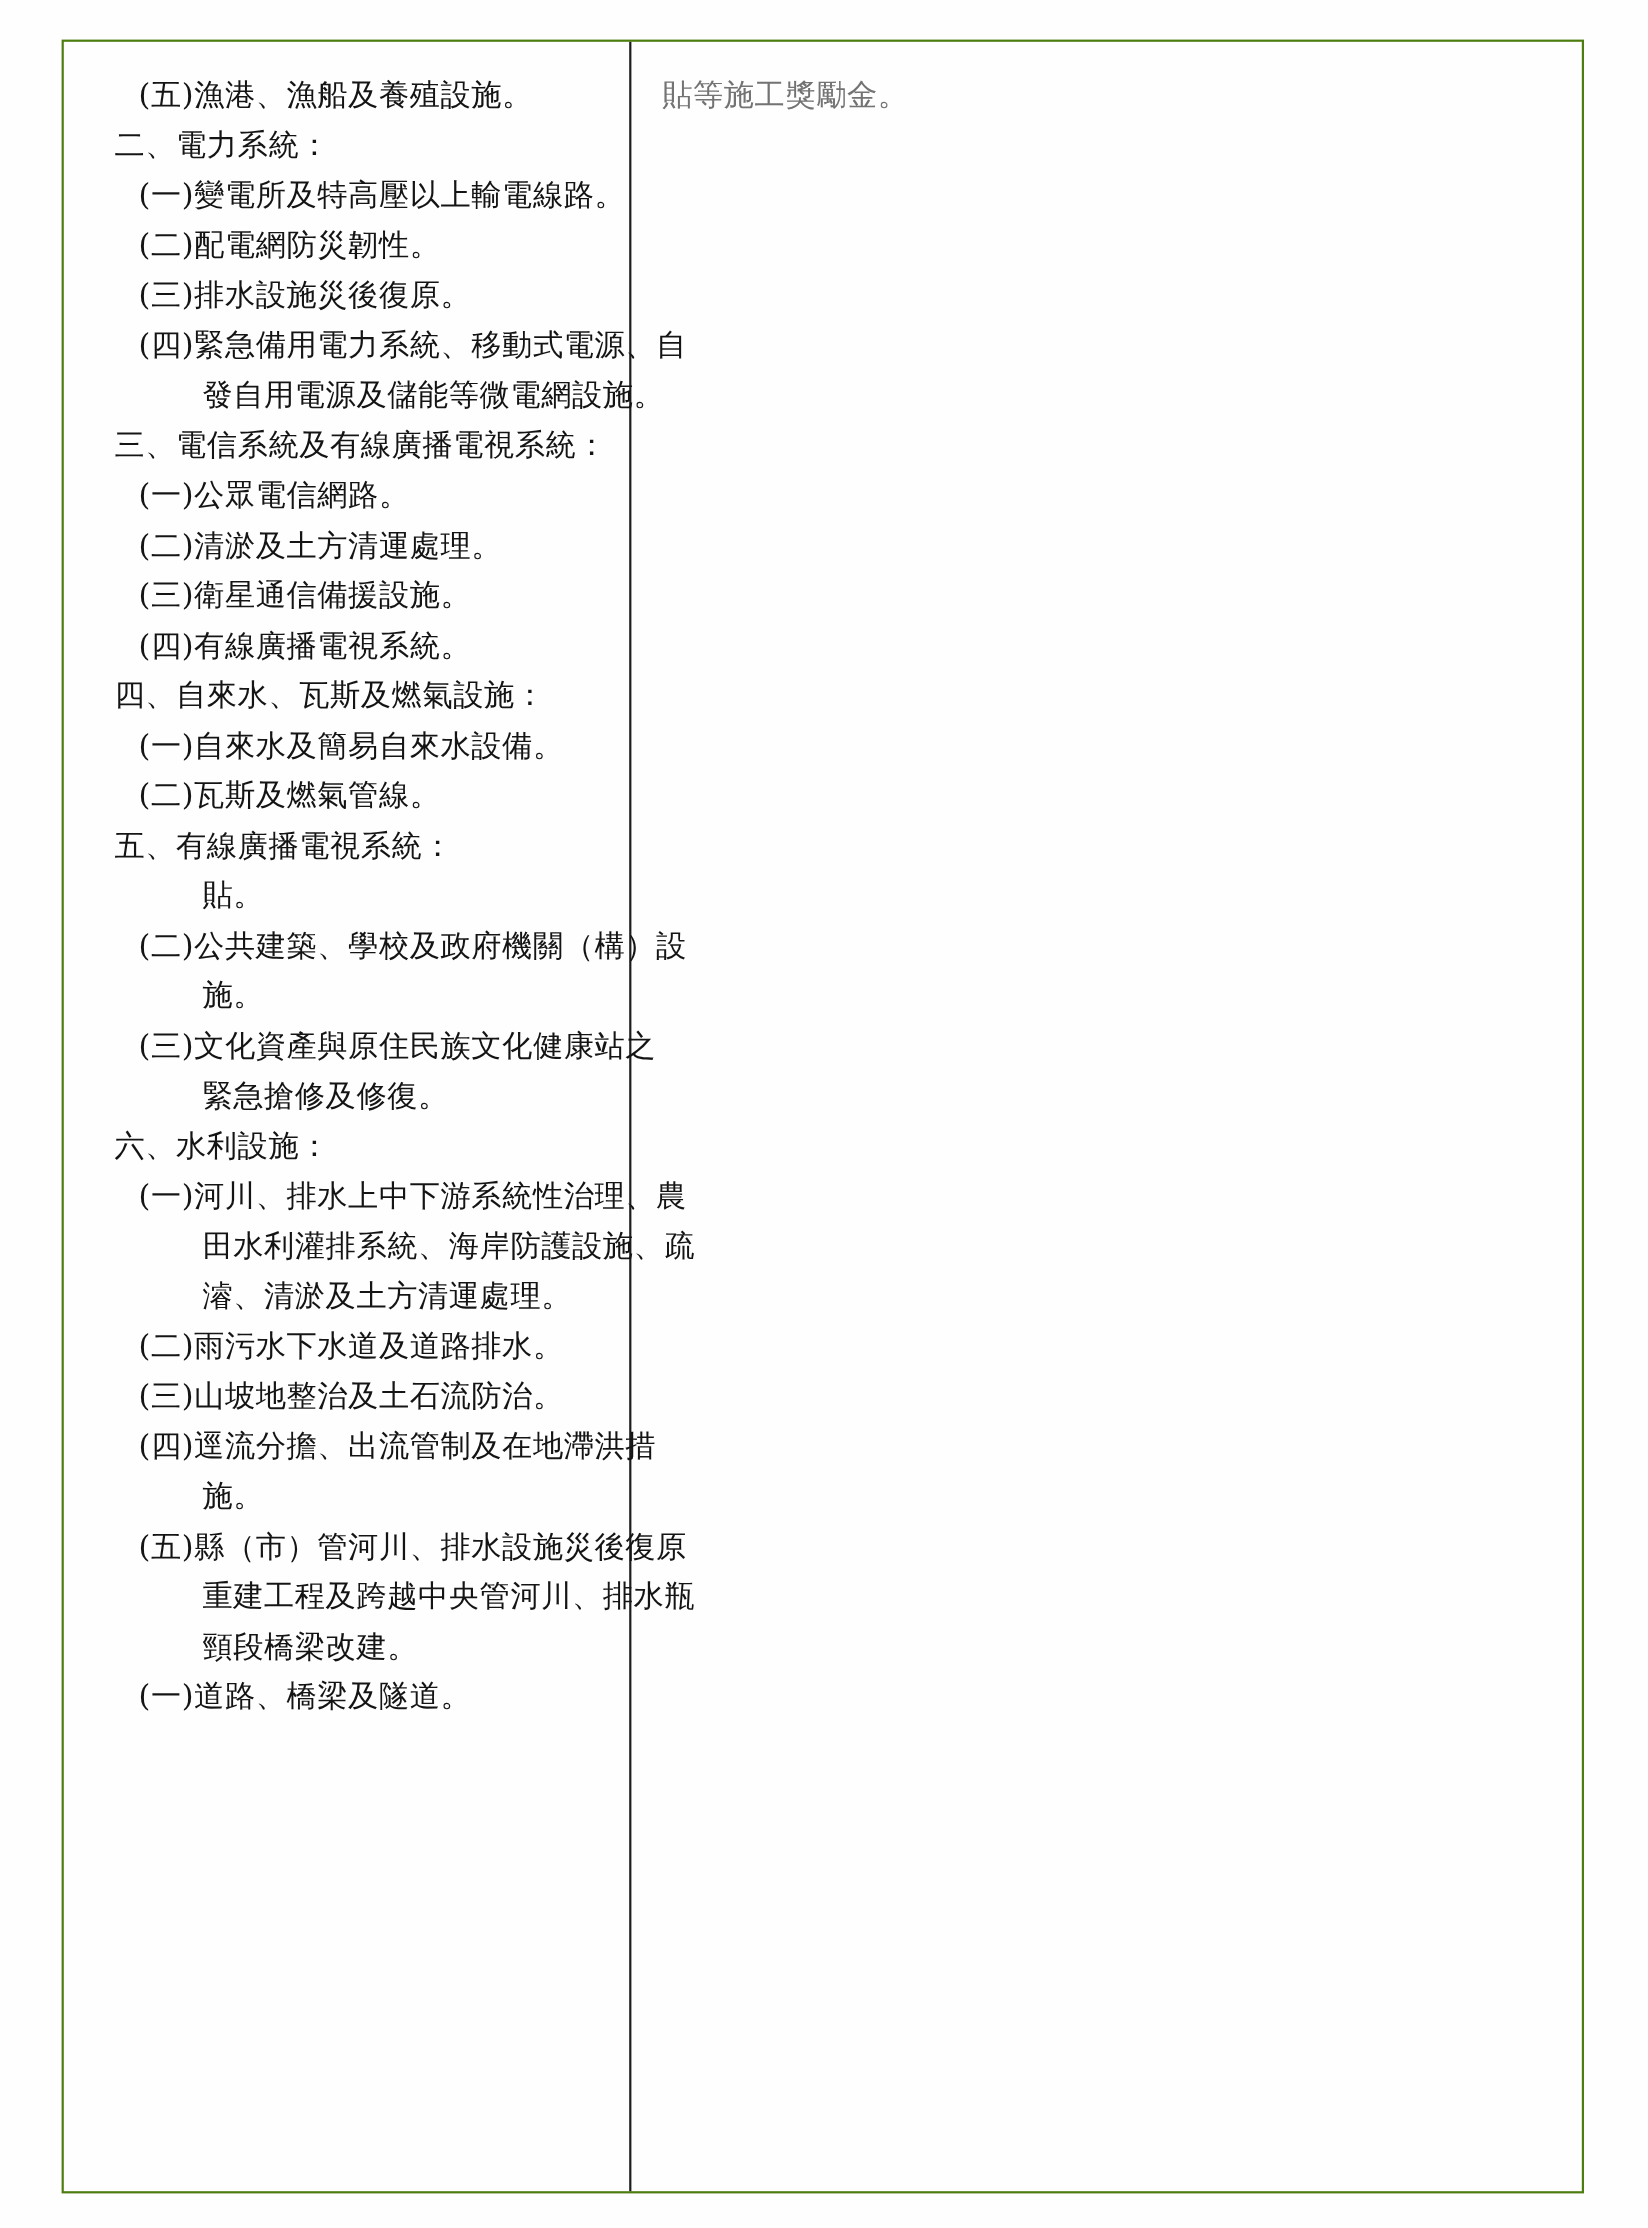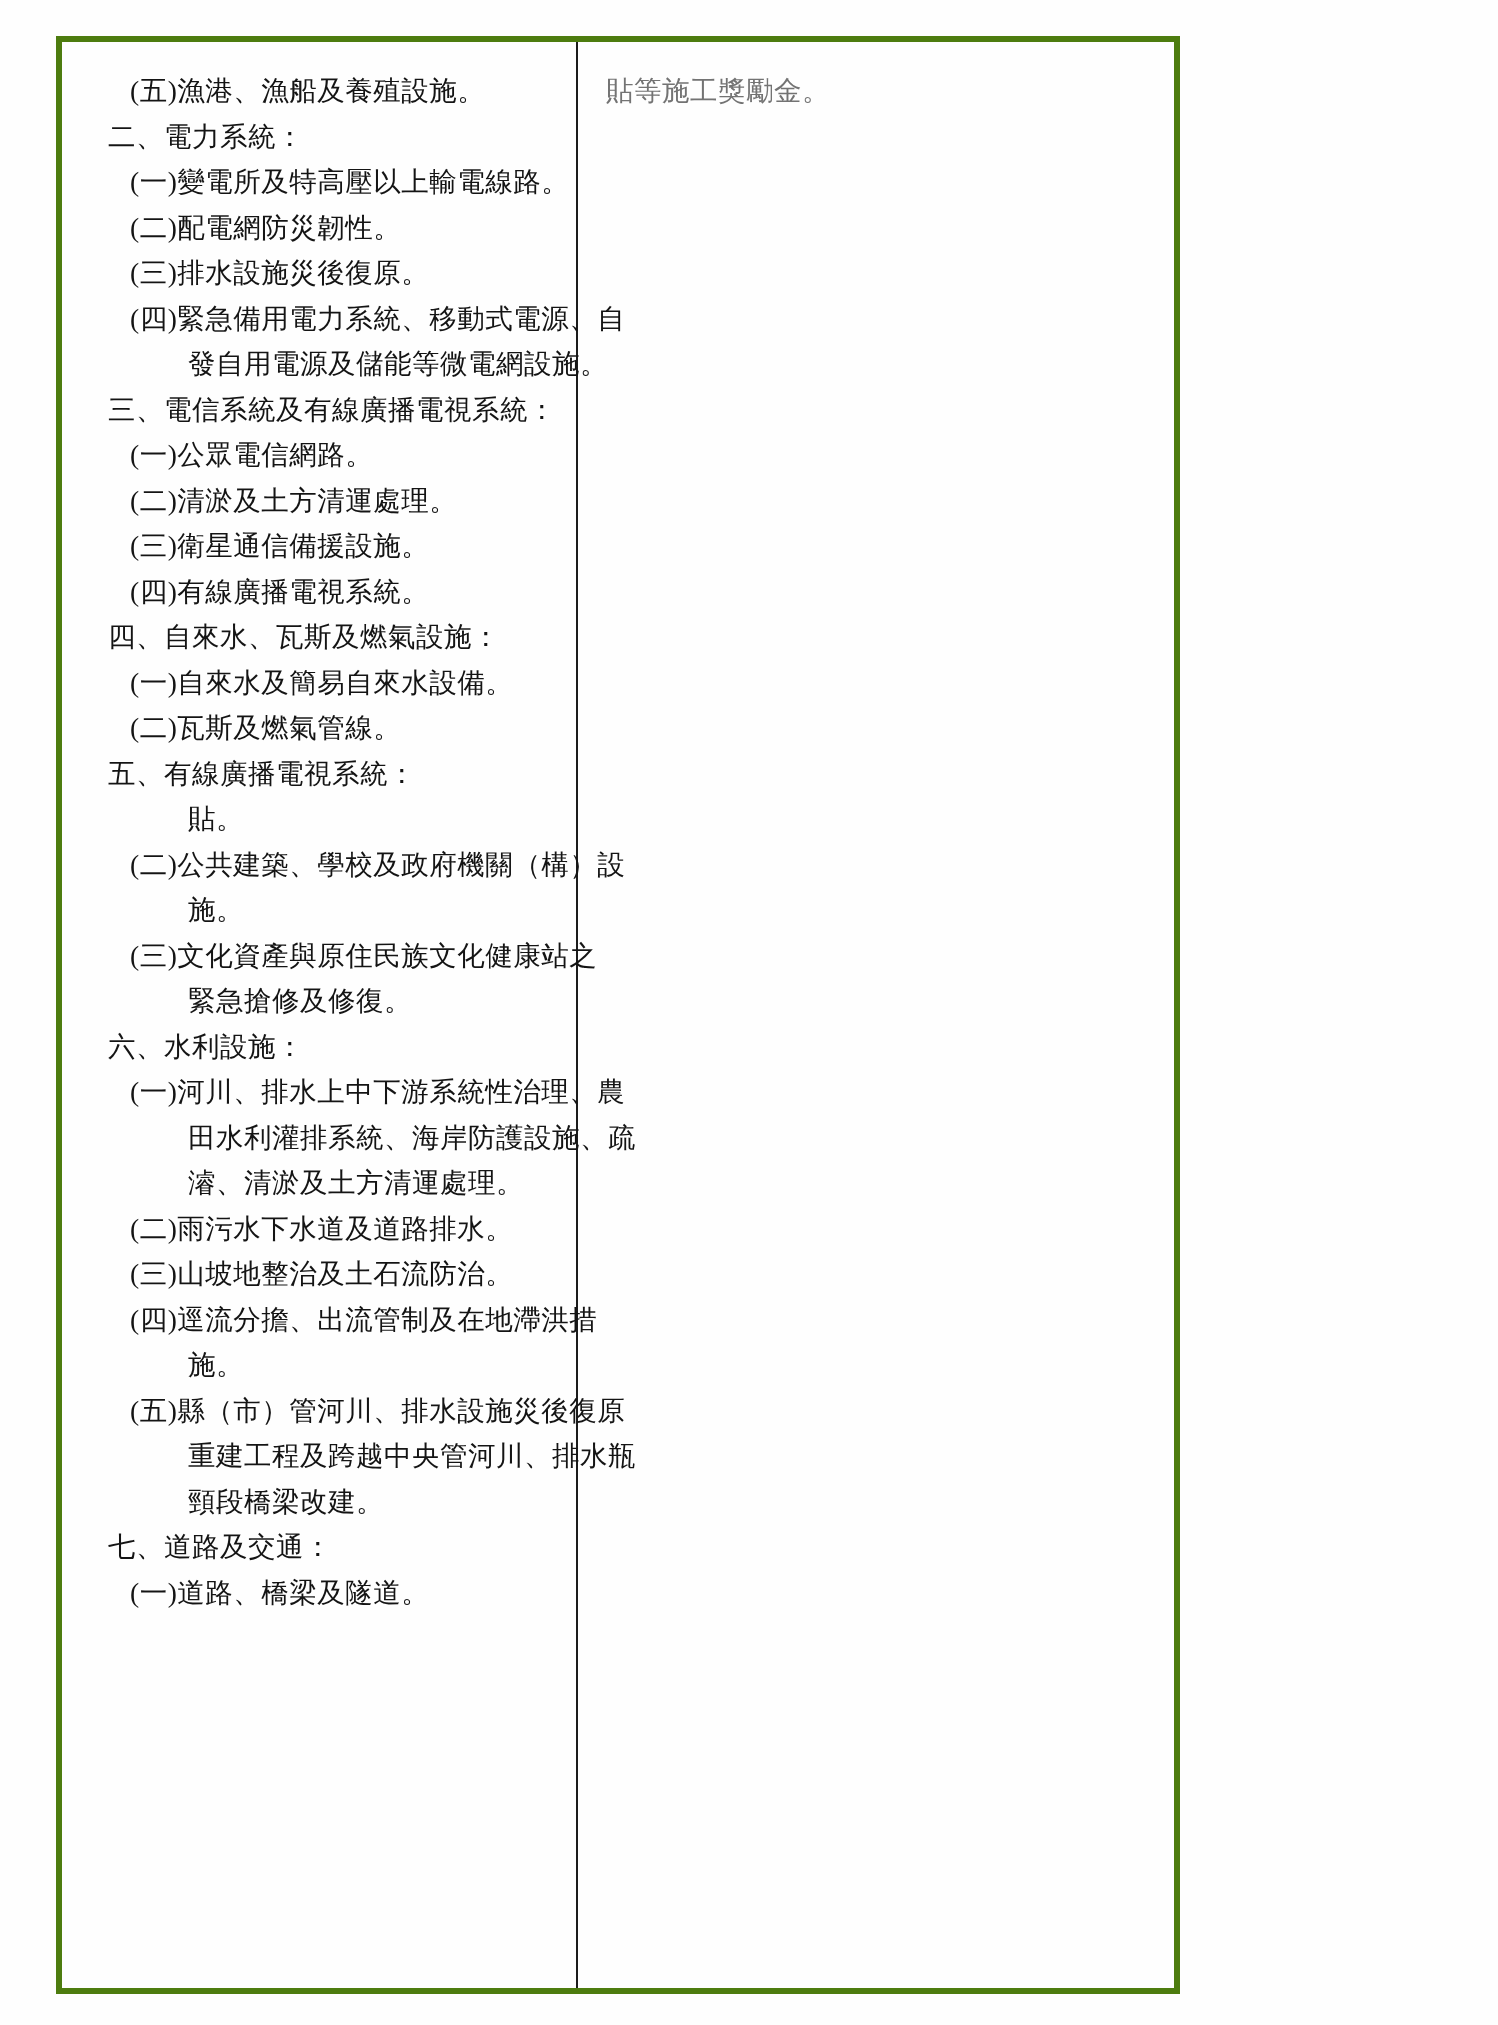--- a/index.html
+++ b/index.html
@@ -19,27 +19,26 @@
     position: absolute;
     left: 0; top: 0;
     width: 1498px;
     height: 2025px;
     background: #fefefe;
   }
   .table-frame {
     position: absolute;
     left: 56px;
     top: 36px;
-    width: 1124px;
+    width: 1384px;
     height: 1958px;
-    border: 6px solid #4d7c0f;
+    border: 2px solid #4d7c0f;
     box-sizing: border-box;
     display: flex;
     flex-direction: row;
-    font-family: Liberation Serif, serif;
   }
   .col-left {
     width: 516px;
     box-sizing: border-box;
     border-right: 2px solid #1c1c1c;
     padding: 26px 14px 0 24px;
   }
   .col-right {
     flex: 1;
     box-sizing: border-box;
@@ -104,21 +103,20 @@
       <div class="line lvl2">(一)河川、排水上中下游系統性治理、農</div>
       <div class="line cont">田水利灌排系統、海岸防護設施、疏</div>
       <div class="line cont">濬、清淤及土方清運處理。</div>
       <div class="line lvl2">(二)雨污水下水道及道路排水。</div>
       <div class="line lvl2">(三)山坡地整治及土石流防治。</div>
       <div class="line lvl2">(四)逕流分擔、出流管制及在地滯洪措</div>
       <div class="line cont">施。</div>
       <div class="line lvl2">(五)縣（市）管河川、排水設施災後復原</div>
       <div class="line cont">重建工程及跨越中央管河川、排水瓶</div>
       <div class="line cont">頸段橋梁改建。</div>
-      <div class="line lvl1">七、道路及交通：</div>
       <div class="line lvl2">(一)道路、橋梁及隧道。</div>
     </div>
 
     <div class="col-right">
       <div class="right-line">貼等施工獎勵金。</div>
     </div>
 
   </div>
 </div>
 

